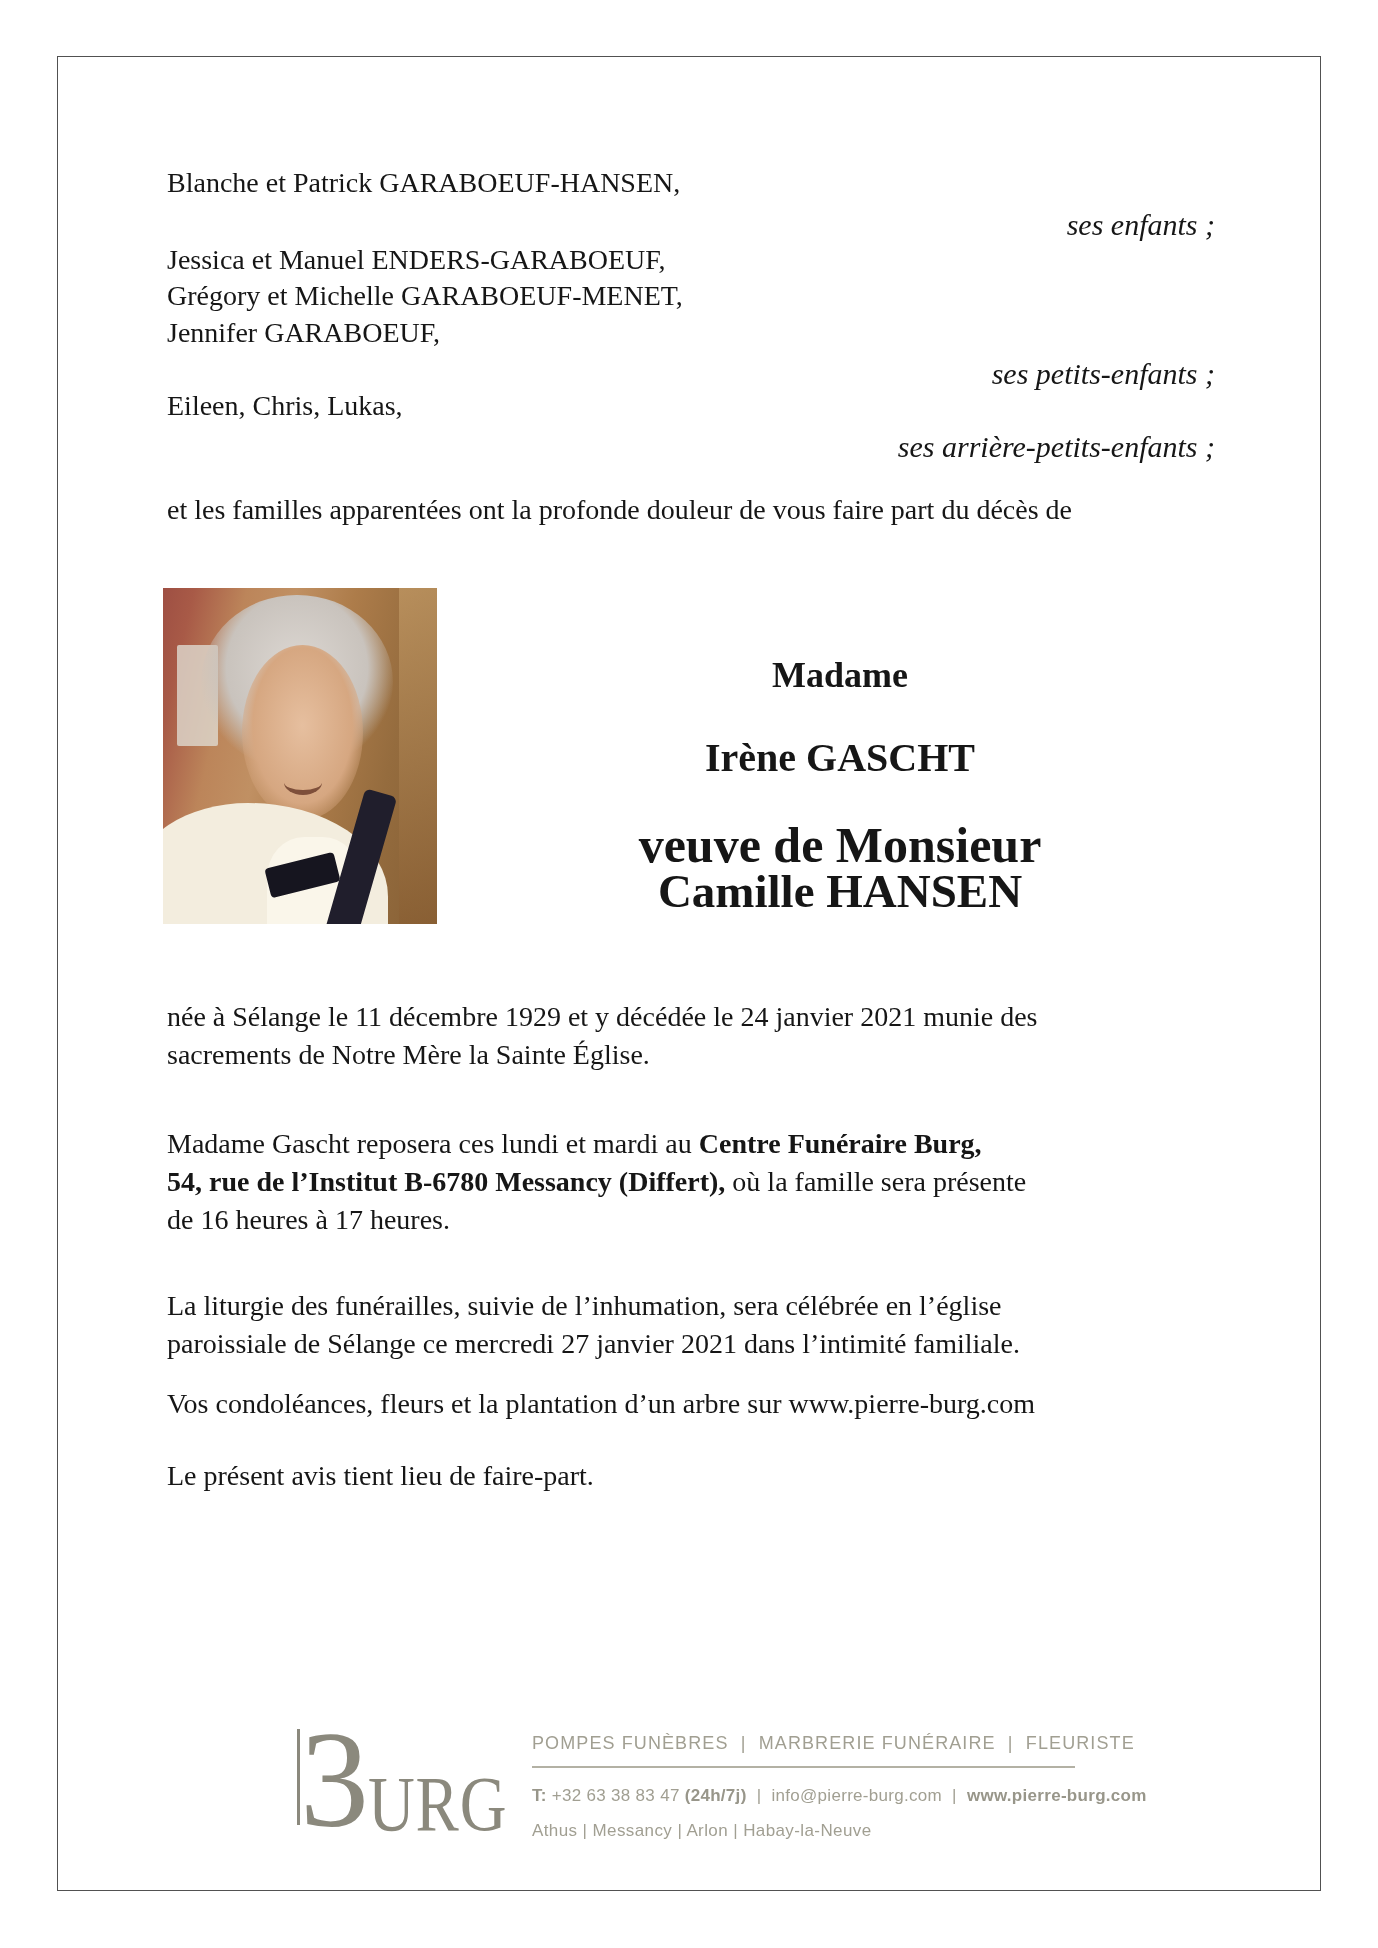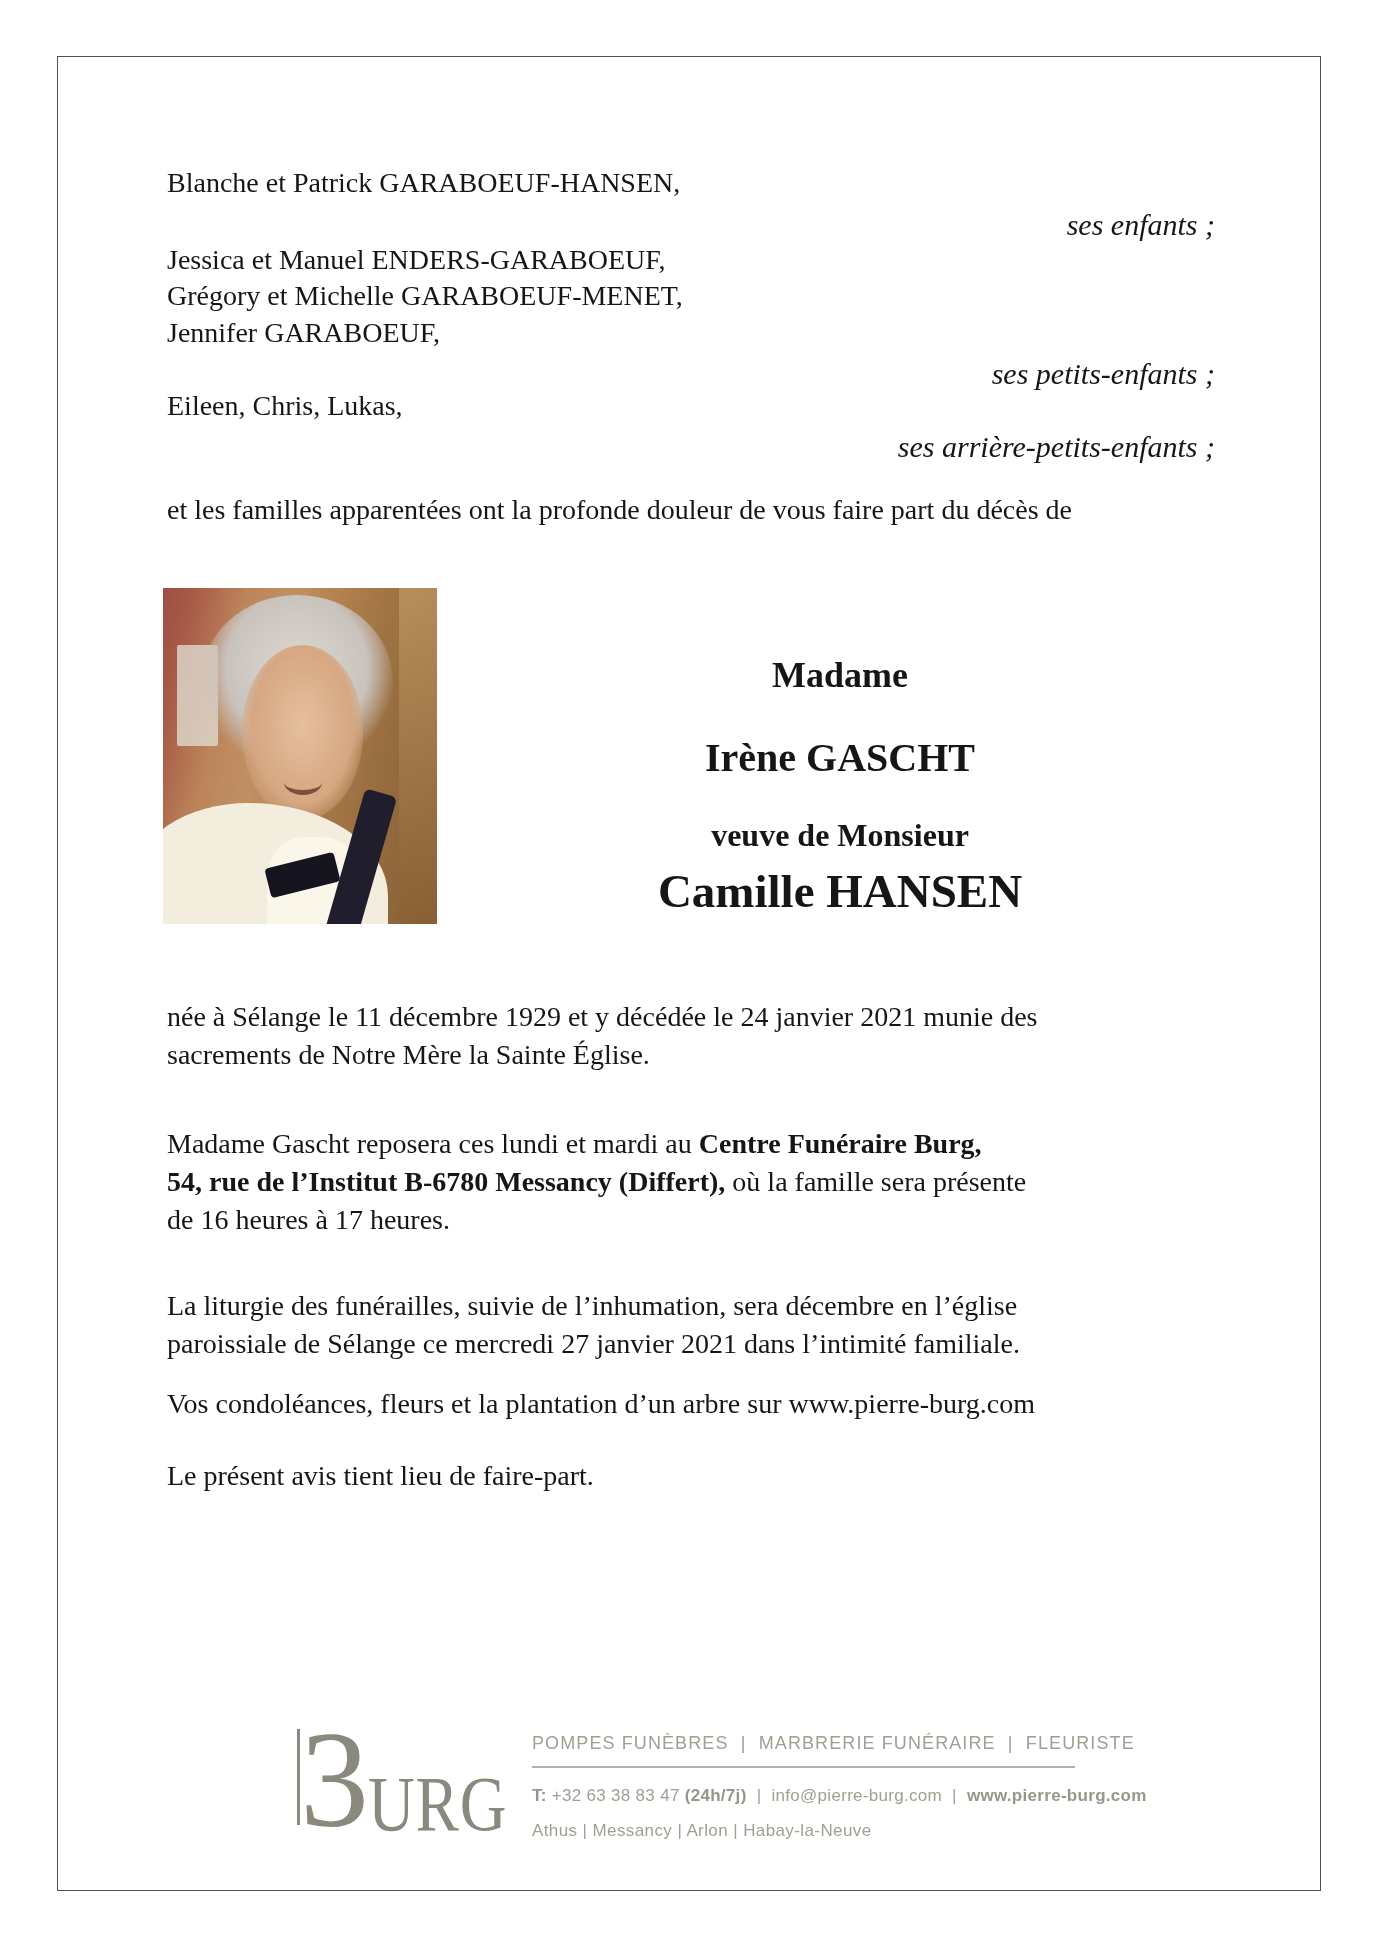--- a/index.html
+++ b/index.html
@@ -15,21 +15,21 @@
   
   .tline { position:absolute; left:167px; font-size:28px; line-height:37px; white-space:pre; }
   .rline {
     position:absolute; left:167px; width:1048px; text-align:right;
     font-style:italic; font-size:30px; line-height:37px; white-space:pre;
   }
   
   .nameblock-line { position:absolute; left:437px; width:806px; text-align:center; font-weight:bold; white-space:pre; }
   .nm-title  { top:656px; font-size:36px; line-height:1.1; }
   .nm-name   { top:736px; font-size:40px; line-height:1.1; }
-  .nm-widow  { top:818px; font-size:32px; line-height:1.1; }
+  .nm-widow  { top:818px; font-size:50px; line-height:1.1; }
   .nm-spouse { top:866px; font-size:47px; line-height:1.1; }
   
   .photo { position:absolute; left:163px; top:588px; width:274px; height:336px; overflow:hidden;
     background:linear-gradient(103deg,#9e4f43 0%,#a85a47 9%,#bc855a 24%,#c09063 38%,#ad7c4a 55%,#956c3e 76%,#855f35 100%); }
   .photo div { position:absolute; }
   .ph-door   { left:5%; top:17%; width:15%; height:30%; background:#ded9d0; opacity:.8; border-radius:2px; }
   .ph-pillar { right:-2%; top:0; width:16%; height:100%; background:linear-gradient(180deg,#c29a66,#8a5f33); opacity:.7; }
   .ph-hair   { left:14%; top:2%; width:70%; height:52%; background:radial-gradient(ellipse at 50% 42%,#dcd7d2 0%,#c9c3bd 52%,rgba(200,194,188,0) 73%); border-radius:50%; }
   .ph-face   { left:29%; top:17%; width:44%; height:52%; background:radial-gradient(ellipse at 50% 46%,#e6bf9f 0%,#d6a781 58%,rgba(211,164,127,0) 80%); border-radius:50%; }
   .ph-smile  { left:44%; top:54%; width:14%; height:6%; border-bottom:5px solid #7e4f3a; border-radius:50%; }
@@ -82,21 +82,21 @@
 
   <div class="nameblock-line nm-title">Madame</div>
   <div class="nameblock-line nm-name">Irène GASCHT</div>
   <div class="nameblock-line nm-widow">veuve de Monsieur</div>
   <div class="nameblock-line nm-spouse">Camille HANSEN</div>
 
   <div class="para" style="top:998px;"><span>née à Sélange le 11 décembre 1929 et y décédée le 24 janvier 2021 munie des</span><br><span>sacrements de Notre Mère la Sainte Église.</span></div>
 
   <div class="para" style="top:1125px;"><span>Madame Gascht reposera ces lundi et mardi au </span><span class="b">Centre Funéraire Burg,</span><br><span class="b">54, rue de l’Institut B-6780 Messancy (Differt),</span><span> où la famille sera présente</span><br><span>de 16 heures à 17 heures.</span></div>
 
-  <div class="para" style="top:1287px;"><span>La liturgie des funérailles, suivie de l’inhumation, sera décembre en l’église</span><br><span>paroissiale de Sélange ce mercredi 27 janvier 2021 dans l’intimité familiale.</span></div>
+  <div class="para" style="top:1287px;"><span>La liturgie des funérailles, suivie de l’inhumation, sera célébrée en l’église</span><br><span>paroissiale de Sélange ce mercredi 27 janvier 2021 dans l’intimité familiale.</span></div>
 
   <div class="para" style="top:1385px;">Vos condoléances, fleurs et la plantation d’un arbre sur www.pierre-burg.com</div>
 
   <div class="para" style="top:1457px;">Le présent avis tient lieu de faire-part.</div>
 
   <div class="logo">
     <div class="logo-bar"></div>
     <span class="logo-three">3</span>
     <span class="logo-rest">URG</span>
   </div>

